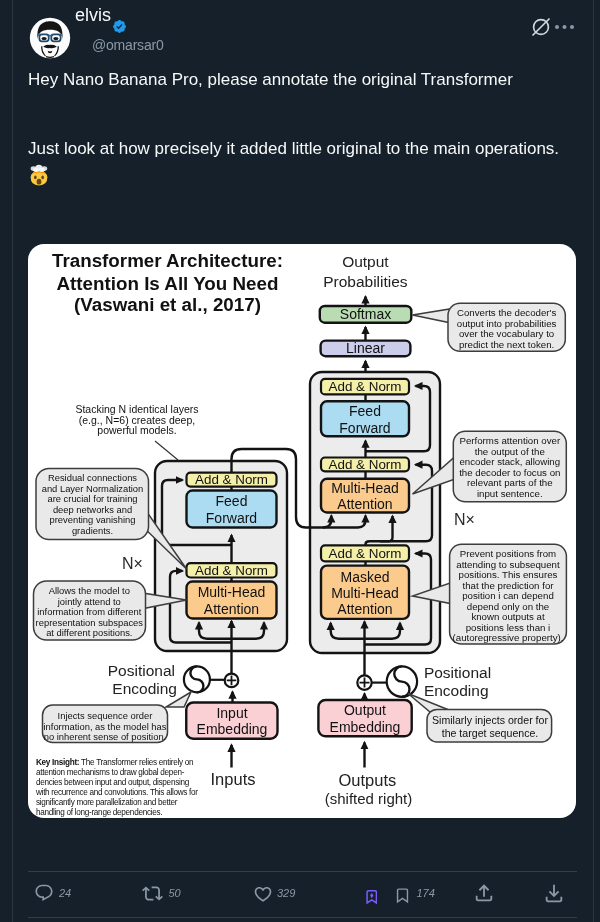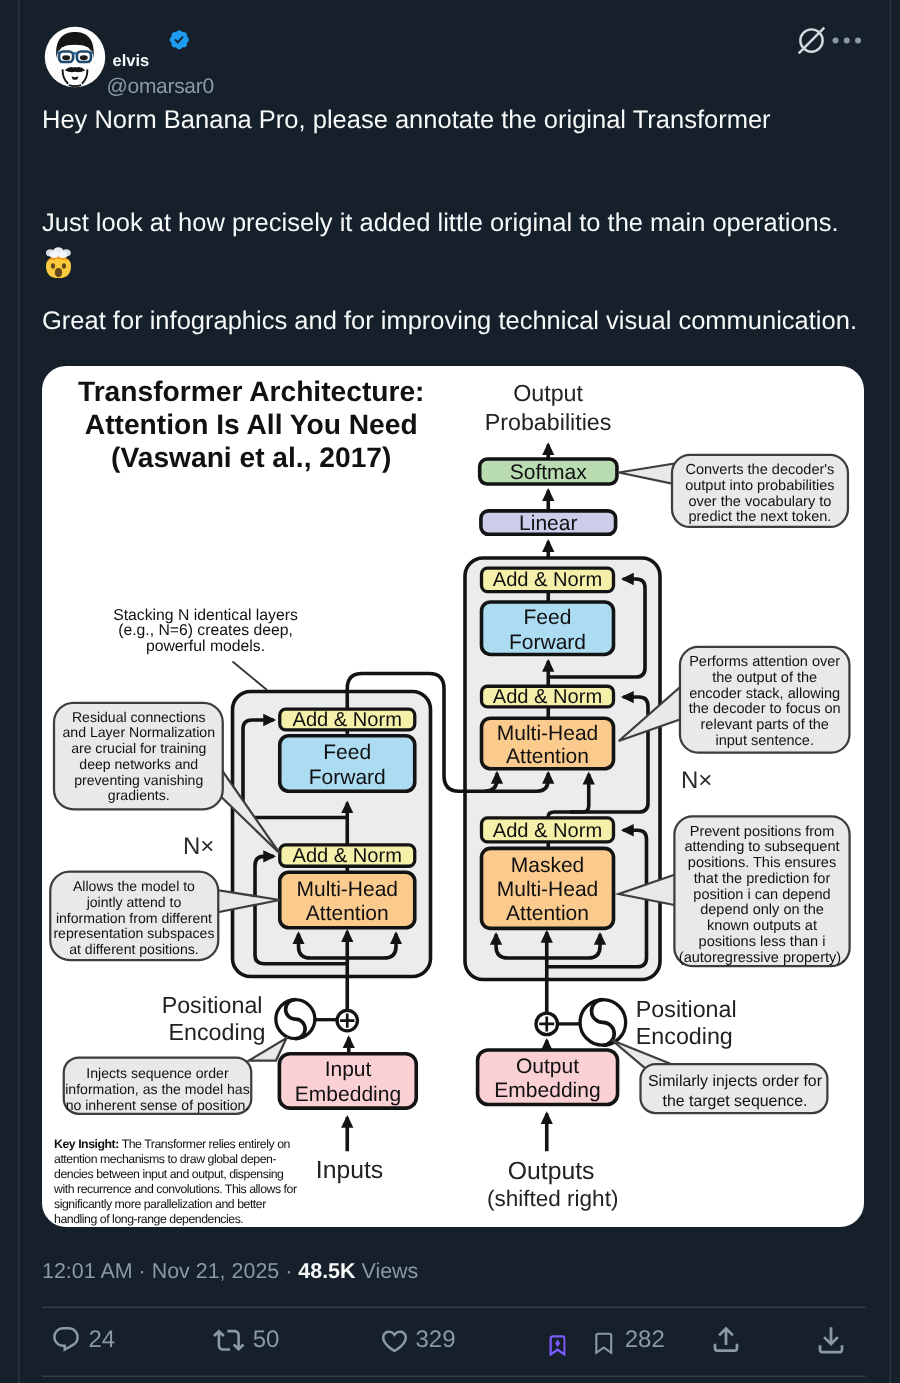--- a/index.html
+++ b/index.html
@@ -3,21 +3,21 @@
 <meta charset="utf-8">
 <style>
   html,body{margin:0;padding:0;background:#15202b;}
   #page{position:relative;width:600px;height:922px;background:#15202b;overflow:hidden;
         font-family:"Liberation Sans",sans-serif;}
   .abs{position:absolute;}
   .txt{position:absolute;left:28px;color:#f7f9f9;font-size:17px;line-height:21px;white-space:nowrap;letter-spacing:0px;}
   .gray{color:#8b98a5;}
   .vline{position:absolute;top:0;width:1px;height:922px;background:#2c3640;}
   .divider{position:absolute;left:28px;width:549px;height:1px;background:#323d47;}
-  .cnt{position:absolute;color:#8b98a5;font-size:16px;line-height:13px;}
+  .cnt{position:absolute;color:#8b98a5;font-size:11px;line-height:13px;font-style:italic;}
 </style>
 </head>
 <body>
 <div id="page">
   <div class="vline" style="left:12px;"></div>
   <div class="vline" style="left:593px;"></div>
 
   <svg class="abs" style="left:28px;top:16px;" width="44" height="44" viewBox="0 0 48 48">
     <circle cx="24" cy="24" r="22" fill="#fdfdfd"></circle>
     <path d="M10.5 25 C9 9 17 5.8 24 5.8 C31 5.8 39 9 37.5 25 C37 20 35.8 17.8 34 16.9 C31 15.5 28 15 24 15 C20 15 17 15.5 14 16.9 C12.2 17.8 11 20 10.5 25 Z" fill="#161616"></path>
@@ -28,51 +28,50 @@
     <ellipse cx="30.4" cy="24.6" rx="2.9" ry="1.8" fill="#1c1c1c"></ellipse>
     <rect x="12.4" y="20" width="10.2" height="7.6" rx="2.8" fill="none" stroke="#1f4a6e" stroke-width="1.9"></rect>
     <rect x="25.4" y="20" width="10.2" height="7.6" rx="2.8" fill="none" stroke="#1f4a6e" stroke-width="1.9"></rect>
     <path d="M22.6 21.4 L25.4 21.4" stroke="#2d6da3" stroke-width="1.8"></path>
     <path d="M10.6 21 L12.4 20.8 M35.6 20.8 L37.4 21" stroke="#2d6da3" stroke-width="1.8"></path>
     <path d="M16.5 33.6 Q20 30.4 23.2 31.6 Q24 30.8 24.8 31.6 Q28 30.4 31.5 33.6 Q27.5 35.8 24 34.8 Q20.5 35.8 16.5 33.6 Z" fill="#141414"></path>
     <path d="M21.5 38 Q24 39.4 26.5 38 L25.8 40.2 Q24 41 22.2 40.2 Z" fill="#141414"></path>
     <path d="M15 33 Q14.8 39.5 19 43.5 M33 33 Q33.2 39.5 29 43.5 M19.5 44.4 Q24 46 28.5 44.4" stroke="#141414" stroke-width="1.4" fill="none"></path>
   </svg>
 
-  <div class="txt" style="left:75px;top:31px;font-weight:700;font-size:11px;">elvis</div>
+  <div class="txt" style="left:75px;top:5px;font-weight:400;font-size:18px;">elvis</div>
   <svg class="abs" style="left:112px;top:19px;" width="15" height="15" viewBox="0 0 24 24">
     <path fill="#1d9bf0" d="M22.25 12c0-1.43-.88-2.67-2.19-3.34.46-1.39.2-2.9-.81-3.91s-2.52-1.27-3.91-.81c-.66-1.31-1.91-2.19-3.34-2.19s-2.67.88-3.33 2.19c-1.4-.46-2.91-.2-3.92.81s-1.26 2.52-.8 3.91c-1.31.67-2.2 1.91-2.2 3.34s.89 2.67 2.2 3.34c-.46 1.39-.21 2.9.8 3.91s2.52 1.26 3.91.81c.67 1.31 1.91 2.19 3.34 2.19s2.68-.88 3.34-2.19c1.39.45 2.9.2 3.91-.81s1.27-2.52.81-3.91c1.31-.67 2.19-1.91 2.19-3.34zm-11.71 4.2L6.8 12.46l1.41-1.42 2.26 2.26 4.8-5.23 1.47 1.36-6.2 6.77z"></path>
   </svg>
-  <div class="txt gray" style="left:71px;top:34.5px;font-size:14px;letter-spacing:-0.2px;margin-top:12px;">@omarsar0</div>
+  <div class="txt gray" style="left:92px;top:34.5px;font-size:14px;letter-spacing:-0.2px;">@omarsar0</div>
 
   <svg class="abs" style="left:530px;top:16px;" width="22" height="22" viewBox="0 0 24 24">
     <circle cx="12" cy="12" r="8.1" fill="none" stroke="#cfd9de" stroke-width="1.8"></circle>
     <path d="M2.7 21.3 L21.3 2.7" stroke="#cfd9de" stroke-width="1.8" fill="none"></path>
   </svg>
   <svg class="abs" style="left:552px;top:23px;" width="24" height="8" viewBox="0 0 24 8">
     <circle cx="5" cy="4" r="2" fill="#8b98a5"></circle>
     <circle cx="12.5" cy="4" r="2" fill="#8b98a5"></circle>
     <circle cx="20" cy="4" r="2" fill="#8b98a5"></circle>
   </svg>
 
-  <div class="txt" style="top:69px;">Hey Norm Banana Pro, please annotate the original Transformer</div>
+  <div class="txt" style="top:69px;">Hey Nano Banana Pro, please annotate the original Transformer</div>
   <div class="txt" style="top:138px;">Just look at how precisely it added little original to the main operations.</div>
   <svg class="abs" style="left:27px;top:163px;" width="24" height="24" viewBox="0 0 21 21">
     <path d="M3.2 12.5 Q3.2 7.5 10.5 7.2 Q17.8 7.5 17.8 12.5 Q17.8 19.6 10.5 19.6 Q3.2 19.6 3.2 12.5 Z" fill="#fcca3e"></path>
     <path d="M4.5 9.5 Q6 6.5 8 7.5 Q9 6 10.5 7 Q12 6 13 7.5 Q15 6.5 16.5 9.5 Q14 8.3 12.8 9 Q11.5 8 10.5 8.6 Q9.5 8 8.2 9 Q7 8.3 4.5 9.5 Z" fill="#f4900c"></path>
     <ellipse cx="5.8" cy="4.9" rx="2.6" ry="2.1" fill="#d8dde1"></ellipse>
     <ellipse cx="10.4" cy="4" rx="3" ry="2.4" fill="#e9ecee"></ellipse>
     <ellipse cx="15" cy="4.9" rx="2.7" ry="2.1" fill="#d8dde1"></ellipse>
     <ellipse cx="8" cy="6" rx="2.6" ry="1.9" fill="#f5f8fa"></ellipse>
     <ellipse cx="13" cy="6" rx="2.6" ry="1.9" fill="#f5f8fa"></ellipse>
     <ellipse cx="7.3" cy="12.6" rx="1.2" ry="1.6" fill="#65471b"></ellipse>
     <ellipse cx="13.7" cy="12.6" rx="1.2" ry="1.6" fill="#65471b"></ellipse>
     <ellipse cx="10.5" cy="16.3" rx="2.1" ry="2.6" fill="#65471b"></ellipse>
   </svg>
-  <div class="txt" style="top:203px;">Great for infographics and for improving technical visual communication.</div>
 
   <div class="abs" style="left:28px;top:244px;width:548px;height:574px;background:#fff;border-radius:16px;overflow:hidden;">
     <svg width="548" height="574" viewBox="0 0 548 574" font-family="Liberation Sans, sans-serif">
       <defs>
         <marker id="m" markerUnits="userSpaceOnUse" markerWidth="10" markerHeight="9" refX="7" refY="4.5" orient="auto">
           <path d="M0,0.4 L8.6,4.5 L0,8.6 z" fill="#131313"></path>
         </marker>
       </defs>
 
       <text x="139.5" y="23" font-size="18.8" font-weight="bold" fill="#111" text-anchor="middle">Transformer Architecture:</text>
@@ -242,21 +241,20 @@
 
       <text x="8" y="521" font-size="8.2" fill="#111" letter-spacing="-0.3"><tspan font-weight="bold">Key Insight:</tspan> The Transformer relies entirely on</text>
       <text x="8" y="531" font-size="8.2" fill="#111" letter-spacing="-0.3">attention mechanisms to draw global depen-</text>
       <text x="8" y="541" font-size="8.2" fill="#111" letter-spacing="-0.3">dencies between input and output, dispensing</text>
       <text x="8" y="551" font-size="8.2" fill="#111" letter-spacing="-0.3">with recurrence and convolutions. This allows for</text>
       <text x="8" y="561" font-size="8.2" fill="#111" letter-spacing="-0.3">significantly more parallelization and better</text>
       <text x="8" y="571" font-size="8.2" fill="#111" letter-spacing="-0.3">handling of long-range dependencies.</text>
     </svg>
   </div>
 
-  <div class="txt gray" style="top:838px;font-size:14.3px;">12:01 AM · Nov 21, 2025 · <span style="color:#f7f9f9;font-weight:700;">48.5K</span> Views</div>
 
   <div class="divider" style="top:871px;"></div>
   <div class="divider" style="top:917px;"></div>
 
   <svg class="abs" style="left:34px;top:883px;" width="20" height="20" viewBox="0 0 24 24">
     <path fill="#8b98a5" d="M1.751 10c0-4.42 3.584-8 8.005-8h4.366c4.49 0 8.129 3.64 8.129 8.13 0 2.96-1.607 5.68-4.196 7.11l-8.054 4.46v-3.69h-.067c-4.49.1-8.183-3.51-8.183-8.01zm8.005-6c-3.317 0-6.005 2.69-6.005 6 0 3.37 2.77 6.08 6.138 6.01l.351-.01h1.761v2.3l5.087-2.81c1.951-1.08 3.163-3.13 3.163-5.36 0-3.39-2.744-6.13-6.129-6.13H9.756z"></path>
   </svg>
   <div class="cnt" style="left:59px;top:886.5px;">24</div>
 
   <svg class="abs" style="left:142px;top:882.5px;" width="21" height="21" viewBox="0 0 24 24">
@@ -269,21 +267,21 @@
   </svg>
   <div class="cnt" style="left:277px;top:886.5px;text-align:center;">329</div>
 
   <svg class="abs" style="left:365.5px;top:889.5px;" width="11.5" height="14" viewBox="0 0 12 15">
     <path fill="none" stroke="#7c5cff" stroke-width="1.6" d="M1 2.6 Q1 .9 2.7 .9 h6.6 Q11 .9 11 2.6 v11.3 l-5-3.4 -5 3.4 z"></path>
     <path fill="#7c5cff" d="M6 3.2 L7.8 6 L6 8.8 L4.2 6 Z"></path>
   </svg>
   <svg class="abs" style="left:394px;top:887px;" width="17" height="17" viewBox="0 0 24 24">
     <path fill="#8b98a5" d="M4 4.5C4 3.12 5.119 2 6.5 2h11C18.881 2 20 3.12 20 4.5v18.44l-8-5.71-8 5.71V4.5zM6.5 4c-.276 0-.5.22-.5.5v14.56l6-4.29 6 4.29V4.5c0-.28-.224-.5-.5-.5h-11z"></path>
   </svg>
-  <div class="cnt" style="left:416.5px;top:886.5px;">282</div>
+  <div class="cnt" style="left:416.5px;top:886.5px;">174</div>
 
   <svg class="abs" style="left:473px;top:882px;" width="22" height="22" viewBox="0 0 24 24">
     <path fill="#8b98a5" d="M12 2.59l5.7 5.7-1.41 1.42L13 6.41V16h-2V6.41l-3.3 3.3-1.41-1.42L12 2.59zM21 15l-.02 3.51c0 1.38-1.12 2.49-2.5 2.49H5.5C4.11 21 3 19.88 3 18.5V15h2v3.5c0 .28.22.5.5.5h12.98c.28 0 .5-.22.5-.5L19 15h2z"></path>
   </svg>
   <svg class="abs" style="left:543px;top:882.5px;" width="22" height="22" viewBox="0 0 24 24">
     <path fill="#8b98a5" d="M12 15.59l5.7-5.7-1.41-1.42L13 11.77V2h-2v9.77L7.7 8.47 6.29 9.89 12 15.59zM21 15l-.02 3.51c0 1.38-1.12 2.49-2.5 2.49H5.5C4.11 21 3 19.88 3 18.5V15h2v3.5c0 .28.22.5.5.5h12.98c.28 0 .5-.22.5-.5L19 15h2z"></path>
   </svg>
 </div>
 
 </body></html>

